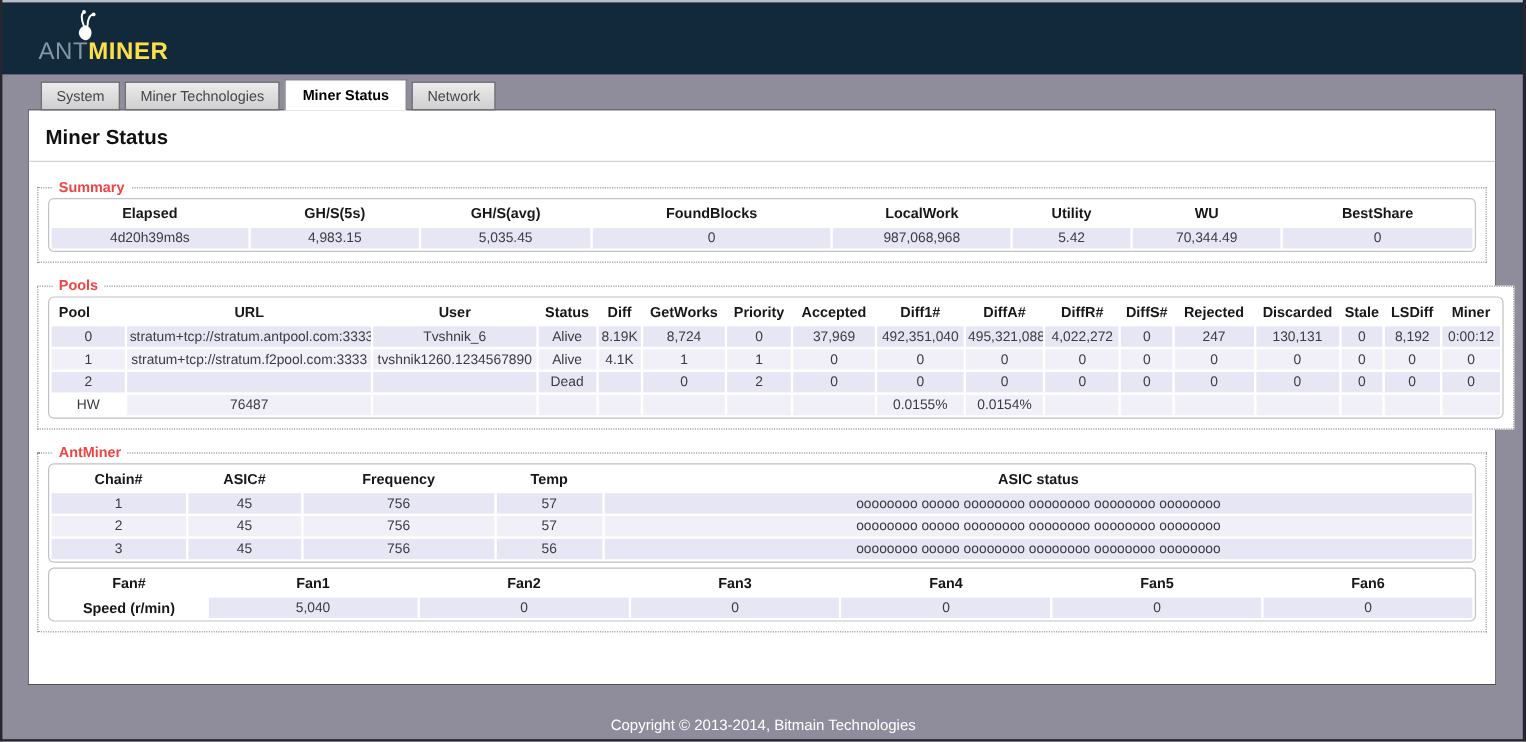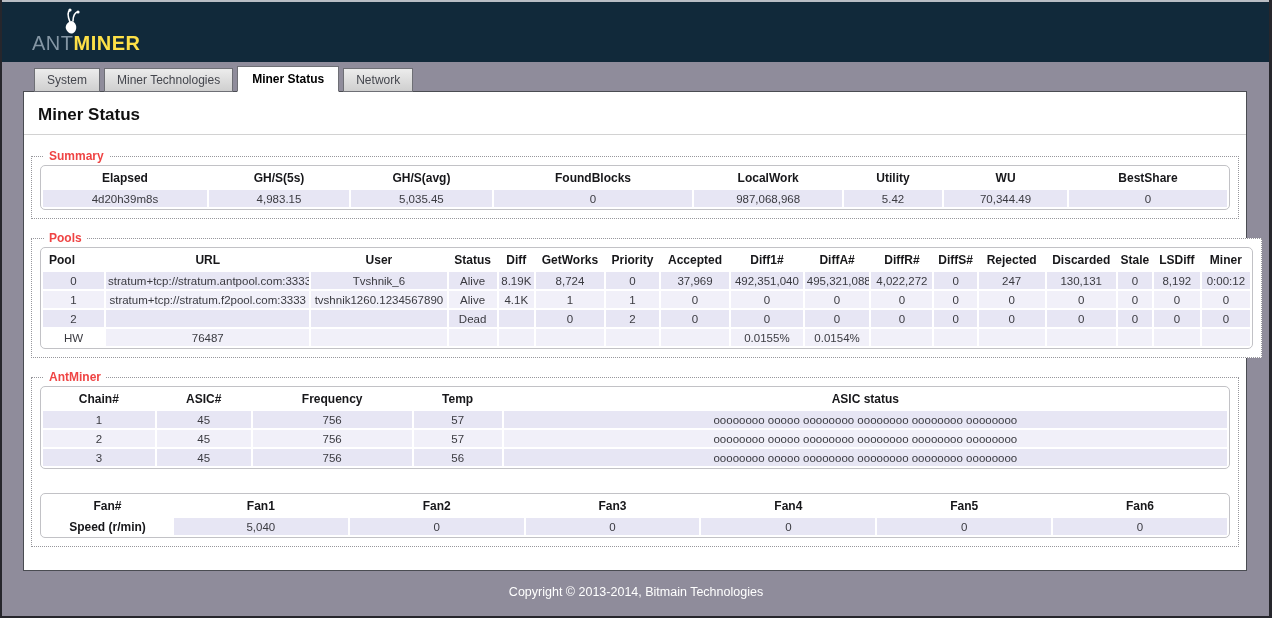--- a/index.html
+++ b/index.html
@@ -97,24 +97,24 @@
   .pools th:nth-child(12){width:3.6%} .pools th:nth-child(13){width:5.6%}
   .pools th:nth-child(14){width:5.9%} .pools th:nth-child(15){width:2.9%}
   .pools th:nth-child(16){width:3.9%} .pools th:nth-child(17){width:4.1%}
 
   .chains th:nth-child(1){width:9.5%} .chains th:nth-child(2){width:8%}
   .chains th:nth-child(3){width:13.5%} .chains th:nth-child(4){width:7.5%}
   .chains th:nth-child(5){width:61.5%}
 
   .fans th:nth-child(1){width:11%}
   .fans th:nth-child(n+2){width:14.83%}
-  .fans{ margin-top:24px; }
-
-  
-  .page-footer{ padding-top:14px; text-align:center; }
+  .fans{ margin-top:4px; }
+
+  
+  .page-footer{ padding-top:26px; text-align:center; }
   .copyright{ color:#ffffff; font-size:12.5px; }
 </style>
 </head>
 <body>
 
 <div class="viewport" style="--header-bg: #11293a; --body-bg: #8f8c9b; --row-dark: #e7e6f4; --row-light: #f1f0f9;">
 
   <header class="app-header">
     <div class="logo">
       <svg class="ant-icon" viewBox="0 0 30 26" xmlns="http://www.w3.org/2000/svg">

